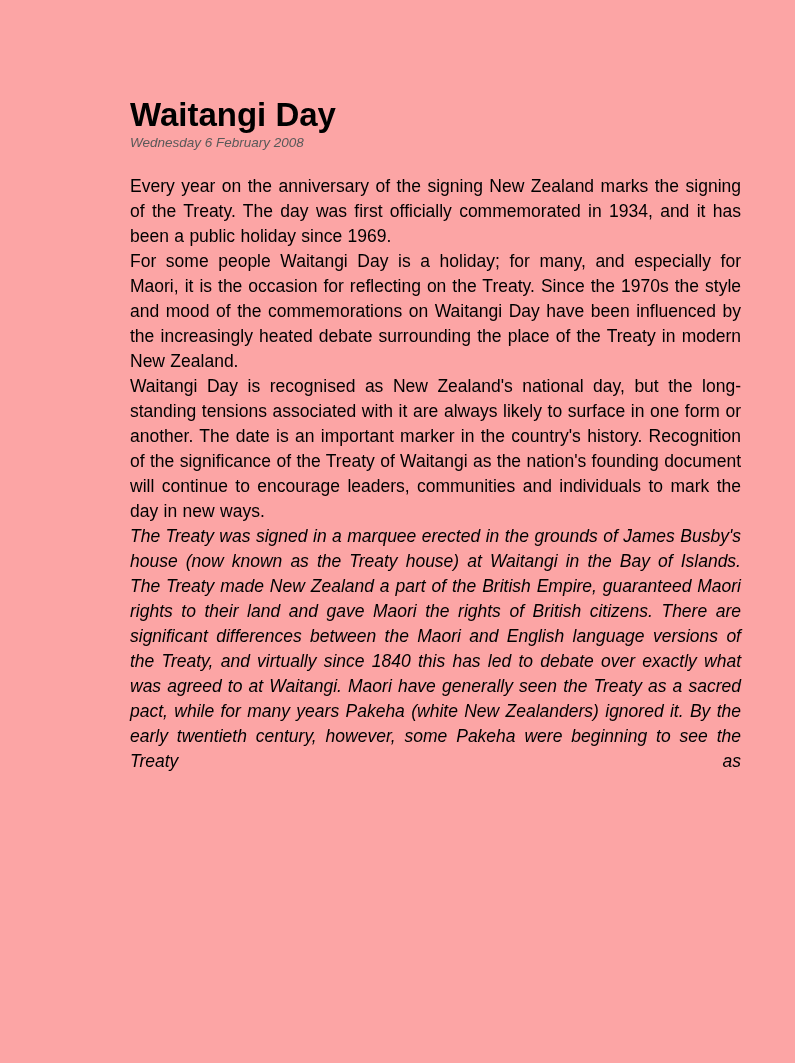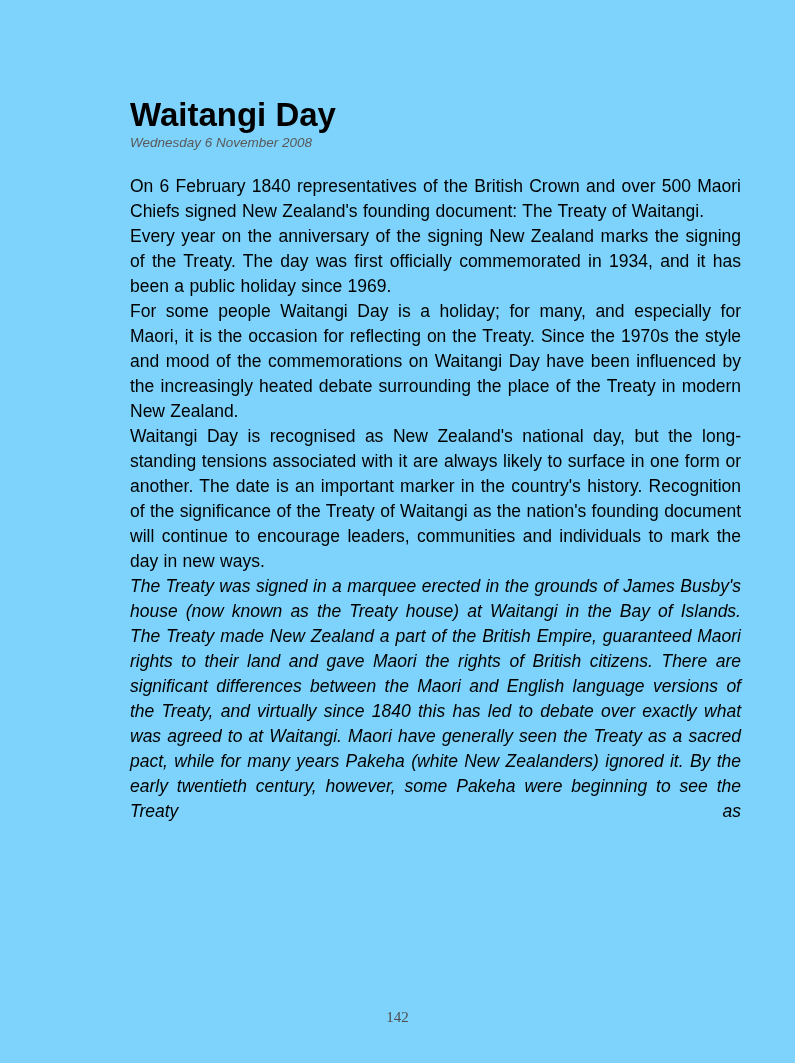--- a/index.html
+++ b/index.html
@@ -4,21 +4,21 @@
 <style>
   html, body {
     margin: 0;
     padding: 0;
     background: #ffffff;
   }
   .page {
     position: relative;
     width: 795px;
     height: 1063px;
-    background: #7dd3fc;
+    background: #fca5a5;
     box-sizing: border-box;
     padding: 97px 54px 0 130px;
     font-family: "Liberation Sans", sans-serif;
     overflow: hidden;
     color: #000000;
   }
   .doc-title {
     margin: 0;
     font-size: 33px;
     font-weight: bold;
@@ -59,28 +59,24 @@
     color: #4d4d4d;
   }
 </style>
 </head>
 <body>
 
 <div class="page">
 
   <header>
     <h1 class="doc-title">Waitangi Day</h1>
-    <div class="doc-subtitle">Wednesday 6 November 2008</div>
+    <div class="doc-subtitle">Wednesday 6 February 2008</div>
   </header>
 
   <main class="doc-body">
-    <p>On 6 February 1840 representatives of the British Crown and over 500 Maori Chiefs signed New Zealand's founding document: The Treaty of Waitangi.</p>
     <p>Every year on the anniversary of the signing New Zealand marks the signing of the Treaty. The day was first officially commemorated in 1934, and it has been a public holiday since 1969.</p>
     <p>For some people Waitangi Day is a holiday; for many, and especially for Maori, it is the occasion for reflecting on the Treaty. Since the 1970s the style and mood of the commemorations on Waitangi Day have been influenced by the increasingly heated debate surrounding the place of the Treaty in modern New Zealand.</p>
     <p>Waitangi Day is recognised as New Zealand's national day, but the long-standing tensions associated with it are always likely to surface in one form or another. The date is an important marker in the country's history. Recognition of the significance of the Treaty of Waitangi as the nation's founding document will continue to encourage leaders, communities and individuals to mark the day in new ways.</p>
     <p class="continued">The Treaty was signed in a marquee erected in the grounds of James Busby's house (now known as the Treaty house) at Waitangi in the Bay of Islands. The Treaty made New Zealand a part of the British Empire, guaranteed Maori rights to their land and gave Maori the rights of British citizens. There are significant differences between the Maori and English language versions of the Treaty, and virtually since 1840 this has led to debate over exactly what was agreed to at Waitangi. Maori have generally seen the Treaty as a sacred pact, while for many years Pakeha (white New Zealanders) ignored it. By the early twentieth century, however, some Pakeha were beginning to see the Treaty as</p>
   </main>
 
-  <footer class="page-footer">
-    <span>142</span>
-  </footer>
 
 </div>
 
 </body></html>

